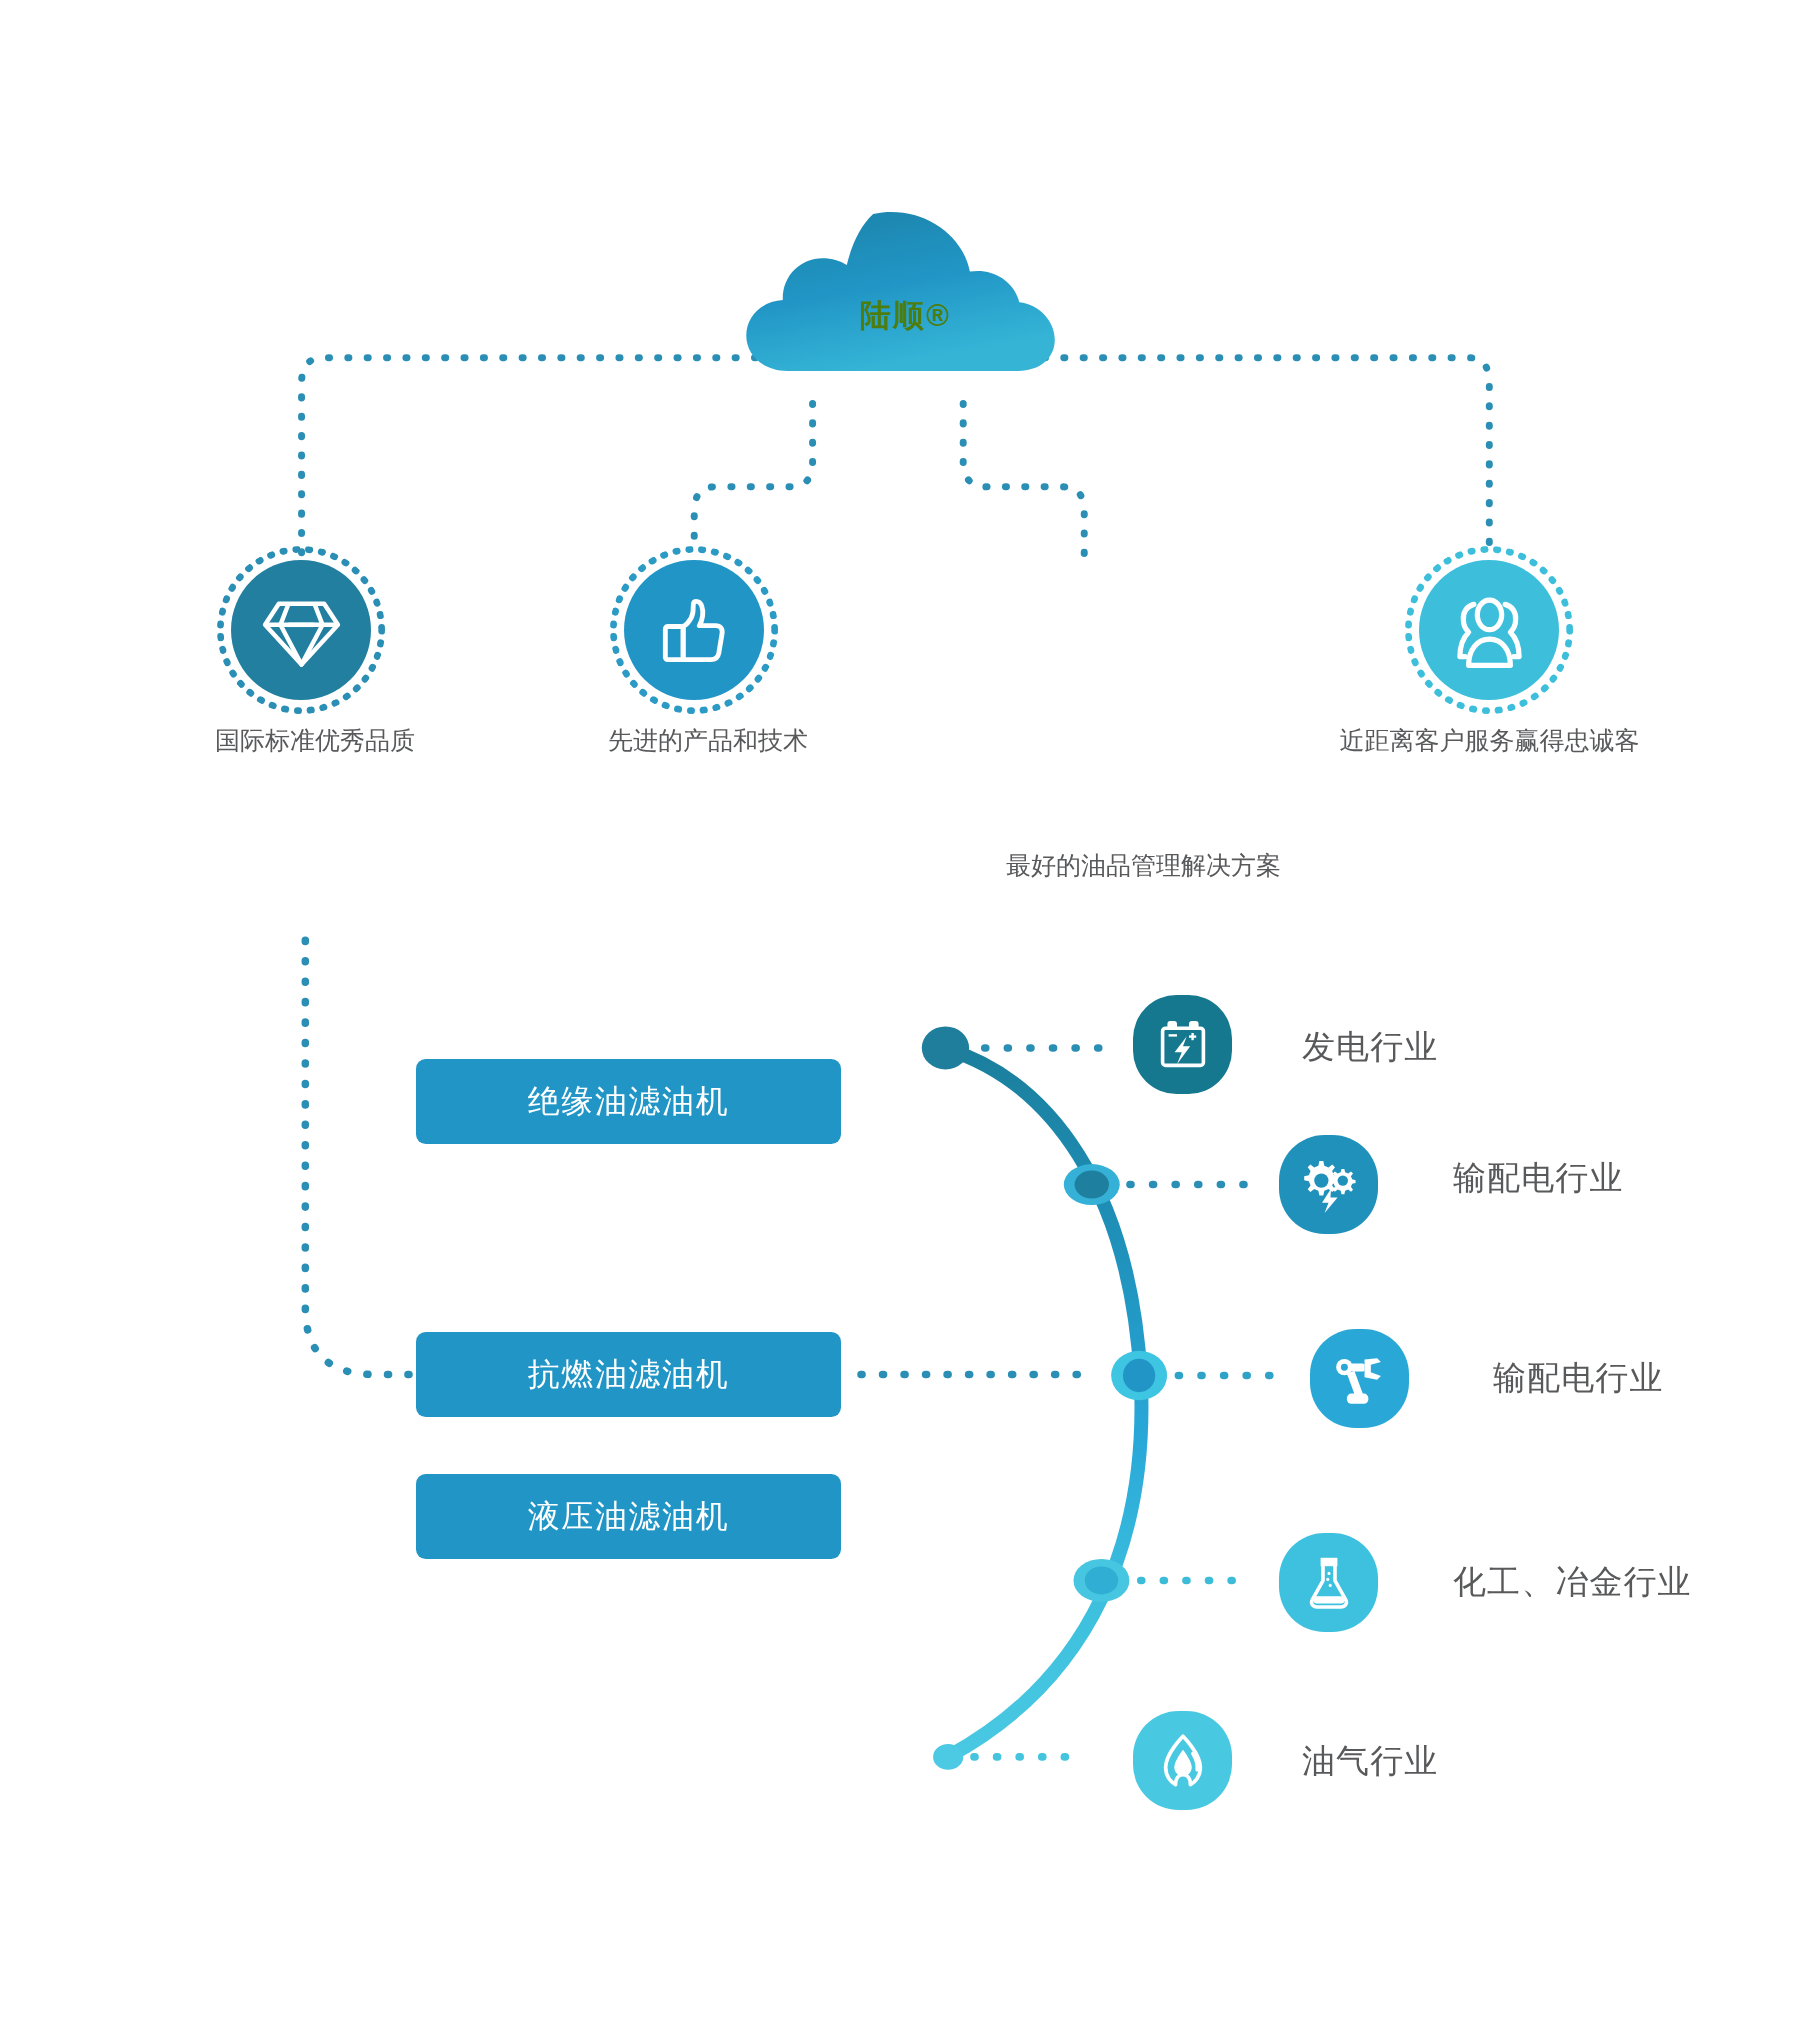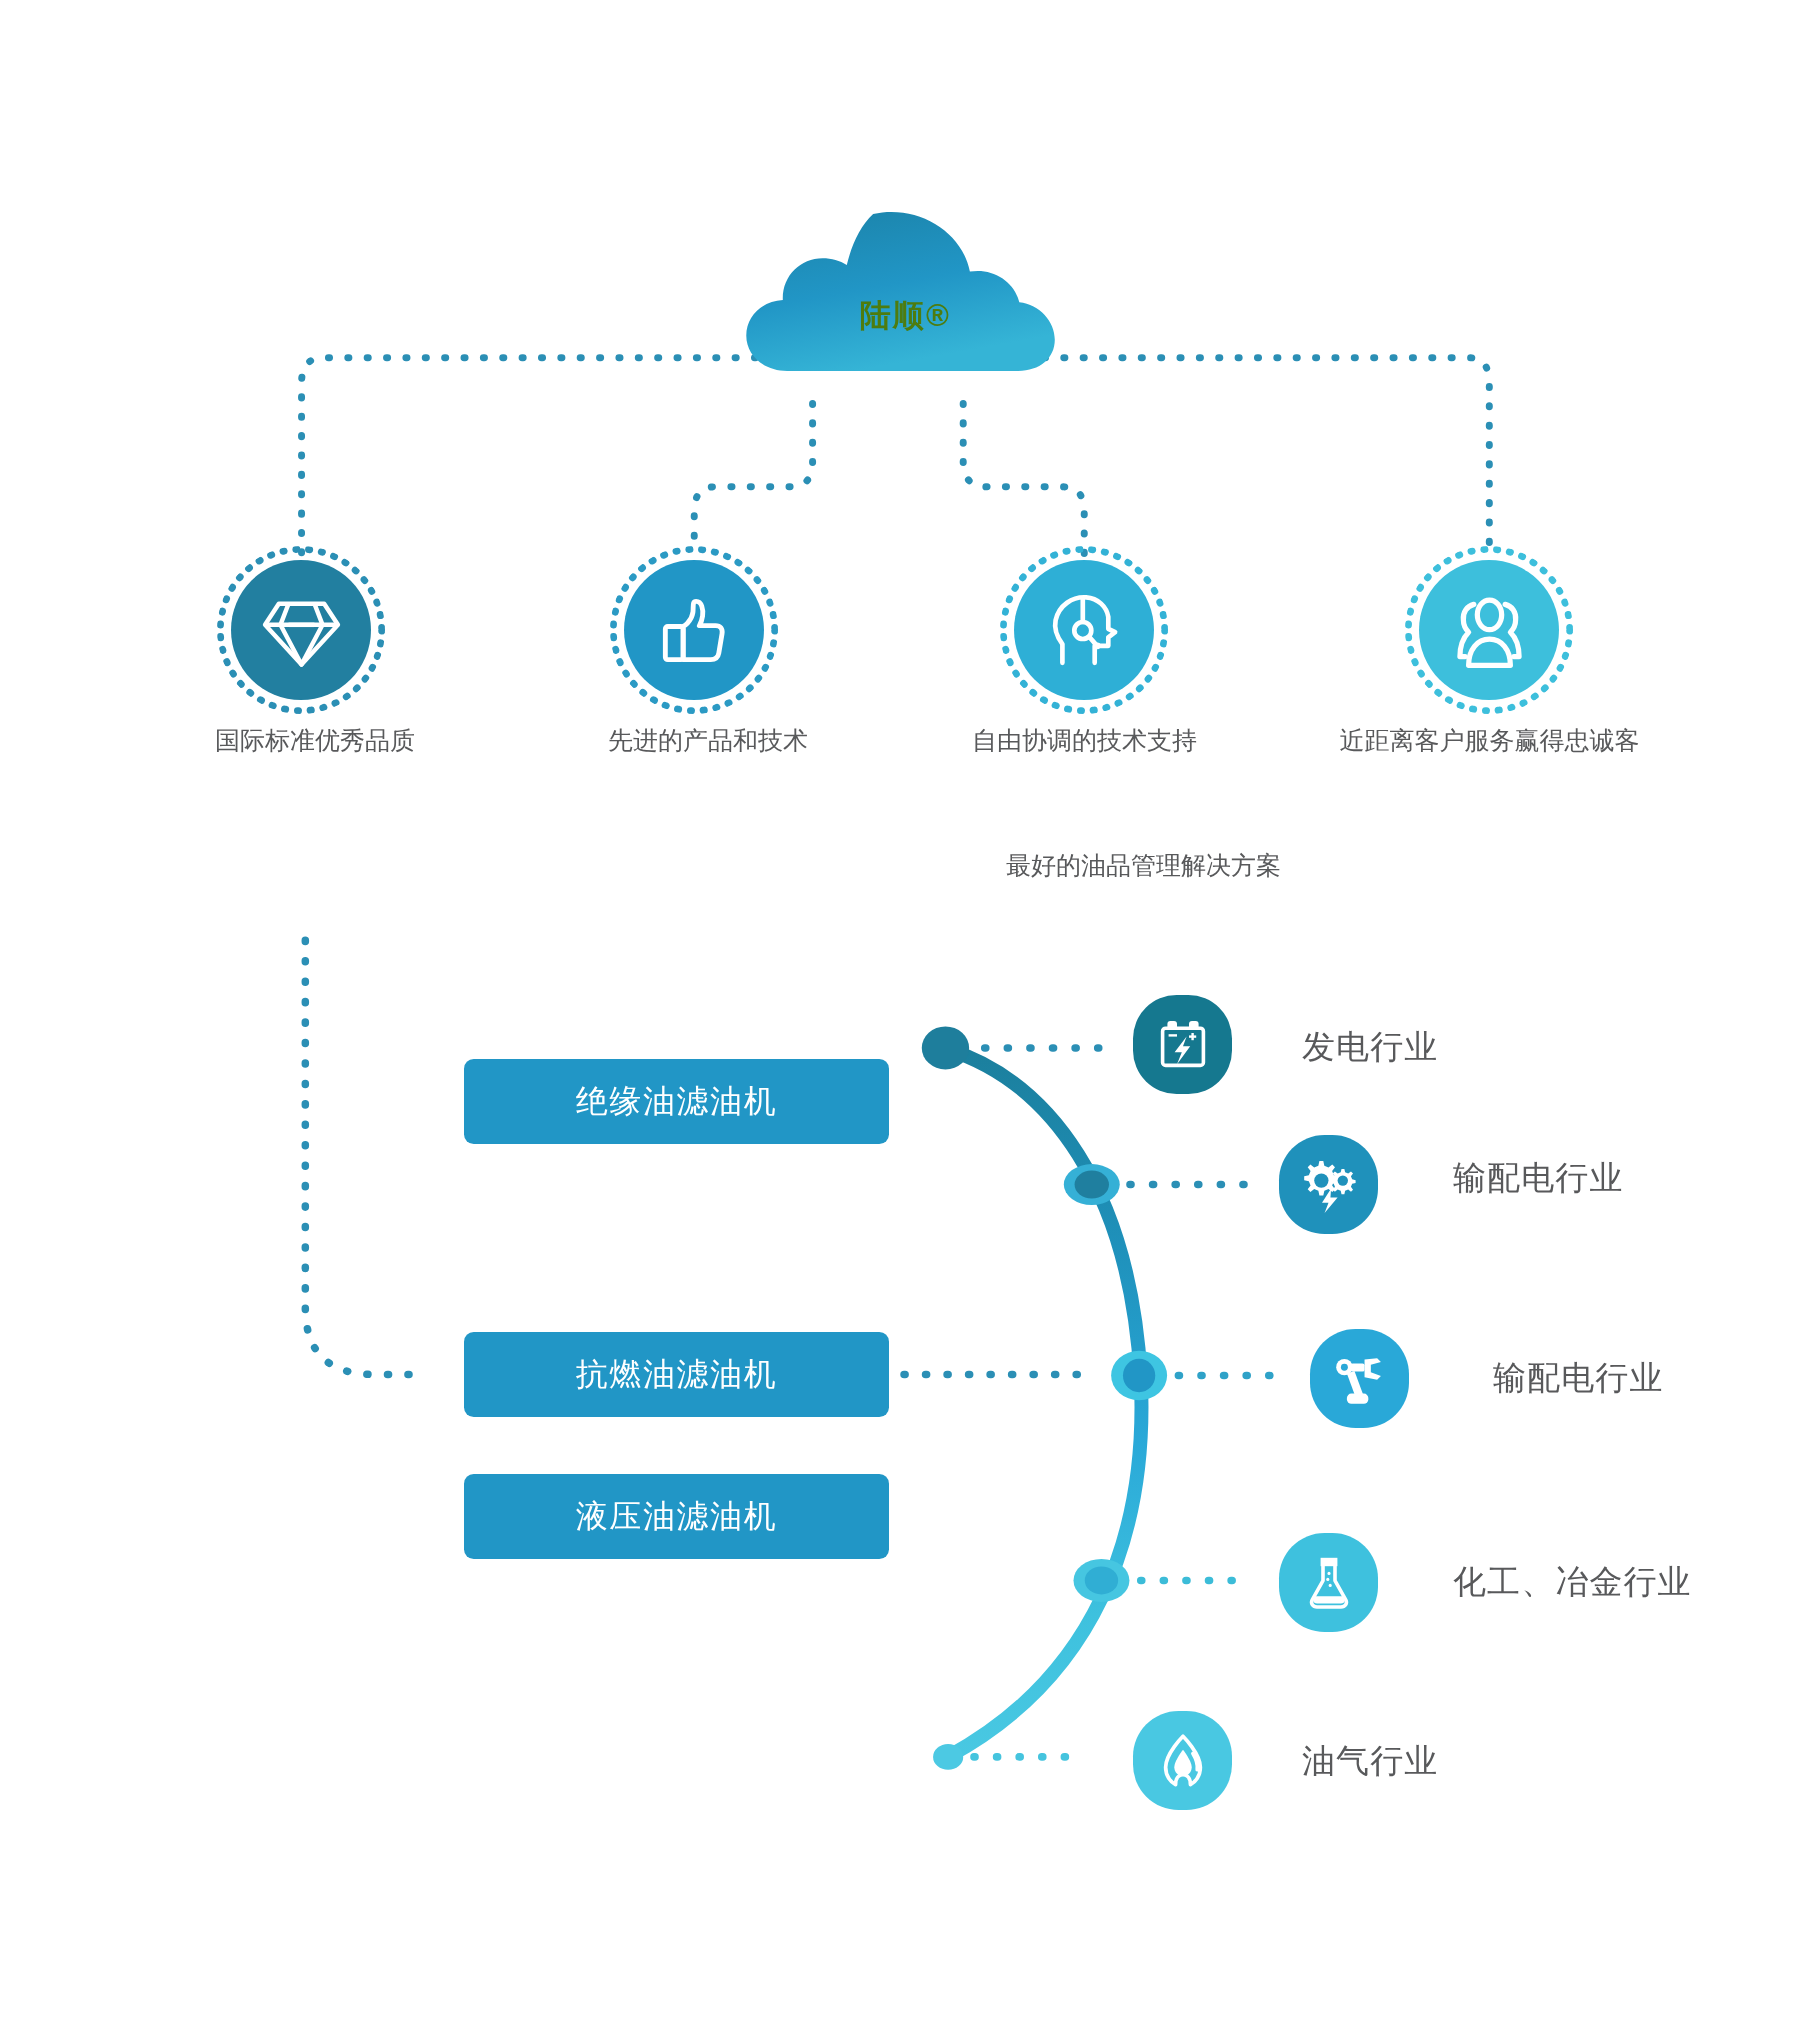--- a/index.html
+++ b/index.html
@@ -53,21 +53,21 @@
     position: absolute; left: 915px; top: 849px;
     width: 366px; text-align: right;
     color: #58595b; font-size: 25px; white-space: nowrap;
   }
 
   
   .prod-box {
     position: absolute; left: 416px; width: 425px; height: 85px;
     background: #2196c6; border-radius: 9.7px;
     display: flex; align-items: center; justify-content: center;
-    color: #ffffff; font-size: 32px; letter-spacing: 1.6px; margin-left: 48px;
+    color: #ffffff; font-size: 32px; letter-spacing: 1.6px;
   }
 
   
   .ind-icon {
     position: absolute; width: 99px; height: 99px;
     border-radius: 50%;
     display: flex; align-items: center; justify-content: center;
   }
   .ind-label {
     position: absolute;
@@ -144,38 +144,20 @@
         <g fill="none" stroke="#ffffff" stroke-width="6" stroke-linejoin="round" stroke-linecap="round">
           <path d="M36 45 C36 45 46 40 48 28 C49 20 47 14 52 14 C59 14 61 24 60 32 C59 39 56 44 56 44
                    L76 44 C82 44 85 48 84 54 L80 78 C79 84 75 86 70 86 L36 86 Z"></path>
           <rect x="14" y="45" width="22" height="41" rx="3"></rect>
         </g>
       </svg>
     </div>
     <div class="feature-caption">先进的产品和技术</div>
   </div>
 
-  <div class="feature" style="left:998px; top:560px;">
-    <div class="feature-disc" style="background:#2eafd6;">
-      <svg class="dotring" viewBox="0 0 312 312">
-        <circle cx="156" cy="156" r="150" fill="none" stroke="#33b2d6" stroke-width="13" stroke-linecap="round" stroke-dasharray="2 22"></circle>
-      </svg>
-      <svg width="85" height="85" viewBox="0 0 100 100">
-        <g fill="none" stroke="#ffffff" stroke-width="5.5" stroke-linejoin="round" stroke-linecap="round">
-          <path d="M24 88 L24 66 C18 58 14 48 16 38 C20 20 36 10 52 11
-                   C66 12 76 22 78 34 L78 48 L86 52 L78 58 L78 68 L62 68 L62 88"></path>
-          <circle cx="48" cy="50" r="10"></circle>
-          <path d="M48 12 L48 40"></path>
-          <path d="M56 58 L63 66"></path>
-          <circle cx="65" cy="68" r="4" fill="#ffffff" stroke="none"></circle>
-        </g>
-      </svg>
-    </div>
-    <div class="feature-caption fc-wide">自由协调的技术支持</div>
-  </div>
 
   <div class="feature" style="left:1403px; top:560px;">
     <div class="feature-disc" style="background:#3dbfdc;">
       <svg class="dotring" viewBox="0 0 312 312">
         <circle cx="156" cy="156" r="150" fill="none" stroke="#3dbfdc" stroke-width="13" stroke-linecap="round" stroke-dasharray="2 22"></circle>
       </svg>
       <svg width="87" height="87" viewBox="0 0 100 100">
         <g fill="none" stroke="#ffffff" stroke-width="6" stroke-linejoin="round" stroke-linecap="round">
           <ellipse cx="50" cy="32" rx="14" ry="17"></ellipse>
           <path d="M26 90 C26 72 36 60 50 60 C64 60 74 72 74 90 Z"></path>

